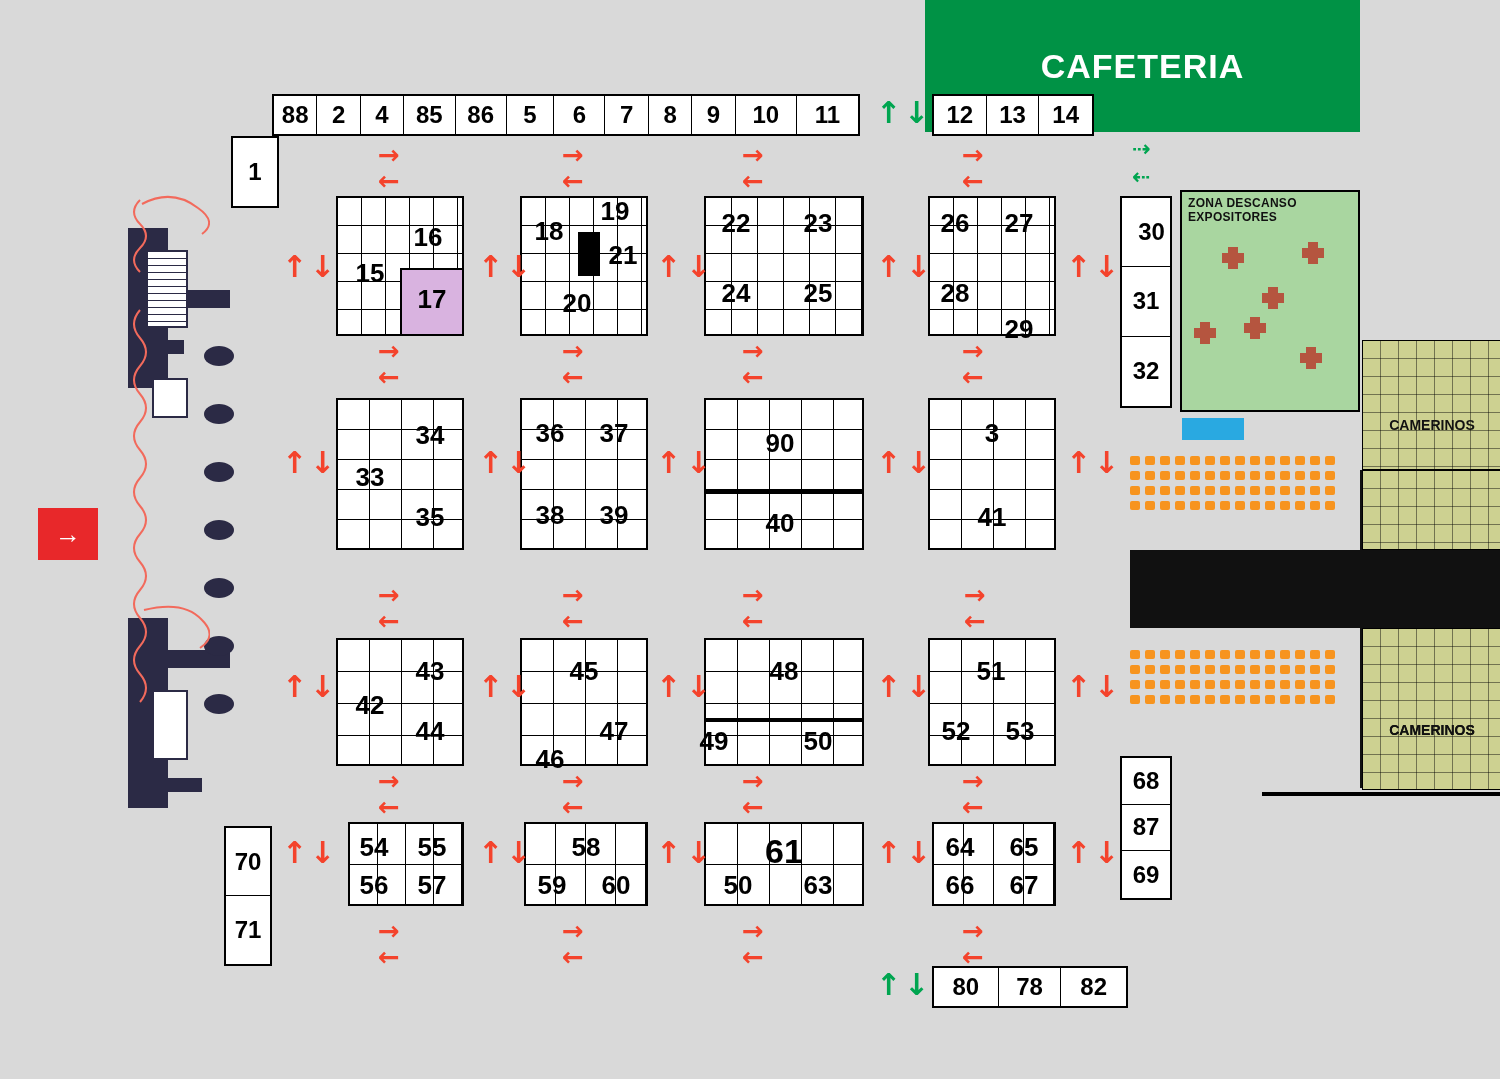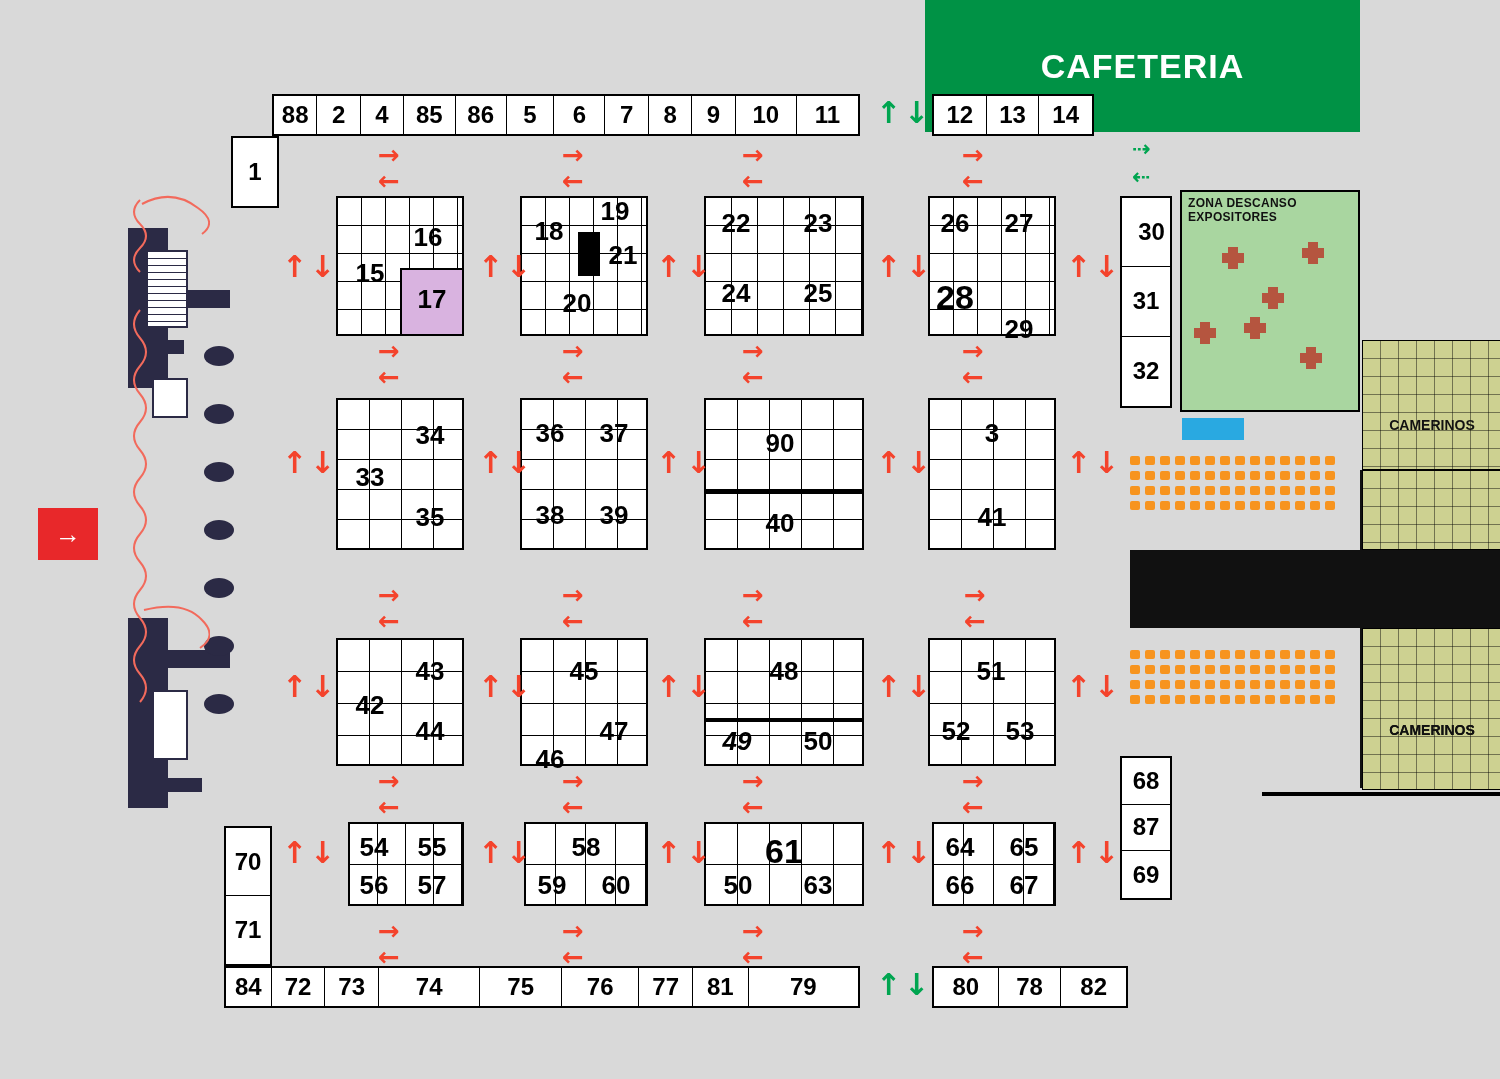--- a/index.html
+++ b/index.html
@@ -86,31 +86,20 @@
   <div class="strip" id="topstripright" style="left:932px;top:94px;width:162px;height:42px;font-size:24px;">
       <div class="seg" style="width: 54px;">12</div>
       <div class="seg" style="width: 54px;">13</div>
       <div class="seg" style="width: 54px;">14</div>
     </div>
 
   <div class="strip" id="leftcol" style="left:231px;top:136px;width:48px;height:72px;font-size:24px;flex-direction:column;">
       <div class="seg" style="width: 100%; height: 100%; border-right: none; border-bottom: none;">1</div>
     </div>
 
-  <div class="strip" id="botstrip" style="left:224px;top:966px;width:636px;height:42px;font-size:24px;">
-      <div class="seg" style="width: 46px;">84</div>
-      <div class="seg" style="width: 54px;">72</div>
-      <div class="seg" style="width: 54px;">73</div>
-      <div class="seg" style="width: 102px;">74</div>
-      <div class="seg" style="width: 82px;">75</div>
-      <div class="seg" style="width: 78px;">76</div>
-      <div class="seg" style="width: 54px;">77</div>
-      <div class="seg" style="width: 56px;">81</div>
-      <div class="seg" style="width: 110px;">79</div>
-    </div>
   <div class="strip" id="botstripright" style="left:932px;top:966px;width:196px;height:42px;font-size:24px;">
       <div class="seg" style="width: 66px;">80</div>
       <div class="seg" style="width: 64px;">78</div>
       <div class="seg" style="width: 66px;">82</div>
     </div>
   <div class="strip" id="leftbotcol" style="left:224px;top:826px;width:48px;height:140px;font-size:24px;flex-direction:column;">
       <div class="seg" style="width: 100%; height: 50%; border-right: none; border-bottom: 1.5px solid rgb(0, 0, 0);">70</div>
       <div class="seg" style="width: 100%; height: 50%; border-right: none; border-bottom: none;">71</div>
     </div>
 
@@ -322,21 +311,21 @@
   <div class="cellnum" style="left:708px;top:208px;width:56px;font-size:26px;">22</div>
   <div class="cellnum" style="left:790px;top:208px;width:56px;font-size:26px;">23</div>
   <div class="cellnum" style="left:708px;top:278px;width:56px;font-size:26px;">24</div>
   <div class="cellnum" style="left:790px;top:278px;width:56px;font-size:26px;">25</div>
 
   <div class="block" style="left:928px;top:196px;width:128px;height:140px;">
     <div class="grid-lines" style="background:repeating-linear-gradient(to right, transparent 0 23px, #000 23px 24px), repeating-linear-gradient(to bottom, transparent 0 27px, #000 27px 28px);"></div>
   </div>
   <div class="cellnum" style="left:930px;top:208px;width:50px;font-size:26px;">26</div>
   <div class="cellnum" style="left:994px;top:208px;width:50px;font-size:26px;">27</div>
-  <div class="cellnum" style="left:930px;top:278px;width:50px;font-size:34px;">28</div>
+  <div class="cellnum" style="left:930px;top:278px;width:50px;font-size:26px;">28</div>
   <div class="cellnum" style="left:994px;top:278px;width:50px;font-size:26px;margin-top:36px;">29</div>
 
   <div class="block" style="left:336px;top:398px;width:128px;height:152px;">
     <div class="grid-lines" style="background:repeating-linear-gradient(to right, transparent 0 31px, #000 31px 32px), repeating-linear-gradient(to bottom, transparent 0 29px, #000 29px 30px);"></div>
   </div>
   <div class="cellnum" style="left:400px;top:420px;width:60px;font-size:26px;">34</div>
   <div class="cellnum" style="left:340px;top:462px;width:60px;font-size:26px;">33</div>
   <div class="cellnum" style="left:400px;top:502px;width:60px;font-size:26px;">35</div>
 
   <div class="block" style="left:520px;top:398px;width:128px;height:152px;">
@@ -372,21 +361,21 @@
   </div>
   <div class="cellnum" style="left:552px;top:656px;width:64px;font-size:26px;">45</div>
   <div class="cellnum" style="left:524px;top:744px;width:52px;font-size:26px;">46</div>
   <div class="cellnum" style="left:588px;top:716px;width:52px;font-size:26px;">47</div>
 
   <div class="block" style="left:704px;top:638px;width:160px;height:128px;">
     <div class="grid-lines" style="background:repeating-linear-gradient(to right, transparent 0 31px, #000 31px 32px), repeating-linear-gradient(to bottom, transparent 0 31px, #000 31px 32px);"></div>
   </div>
   <div class="thinline" style="left:704px;top:718px;width:160px;height:4px;"></div>
   <div class="cellnum" style="left:744px;top:656px;width:80px;font-size:26px;">48</div>
-  <div class="cellnum" style="left:709px;top:726px;width:56px;font-size:26px;font-style:italic;">49</div>
+  <div class="cellnum" style="left:686px;top:726px;width:56px;font-size:26px;">49</div>
   <div class="cellnum" style="left:790px;top:726px;width:56px;font-size:26px;">50</div>
 
   <div class="block" style="left:928px;top:638px;width:128px;height:128px;">
     <div class="grid-lines" style="background:repeating-linear-gradient(to right, transparent 0 31px, #000 31px 32px), repeating-linear-gradient(to bottom, transparent 0 31px, #000 31px 32px);"></div>
   </div>
   <div class="cellnum" style="left:960px;top:656px;width:62px;font-size:26px;">51</div>
   <div class="cellnum" style="left:930px;top:716px;width:52px;font-size:26px;">52</div>
   <div class="cellnum" style="left:994px;top:716px;width:52px;font-size:26px;">53</div>
 
   <div class="block" style="left:348px;top:822px;width:116px;height:84px;">

